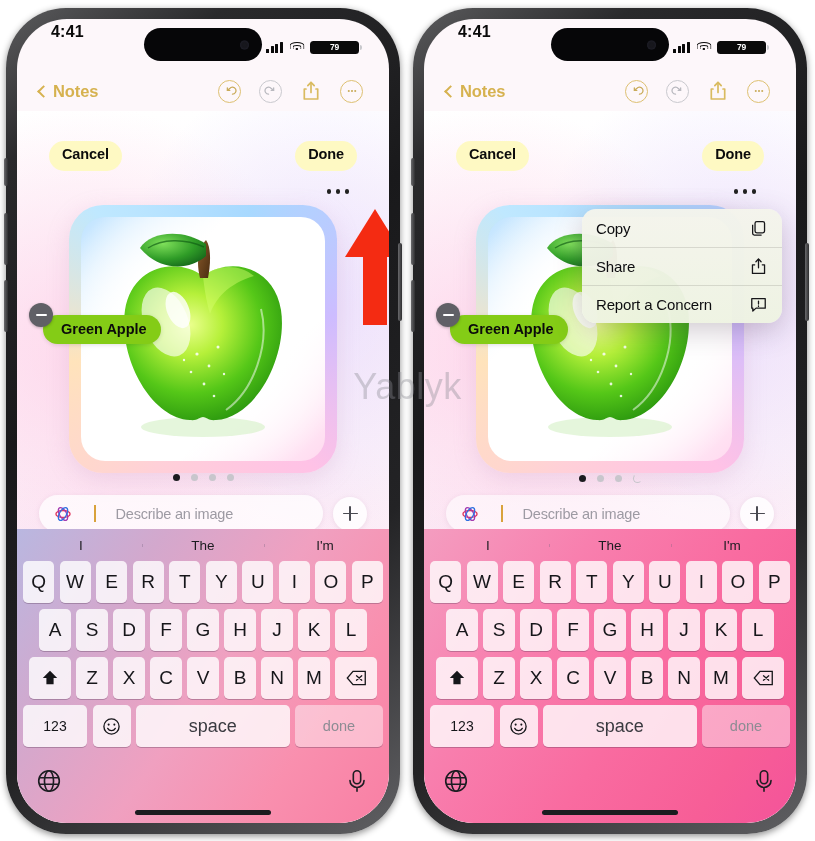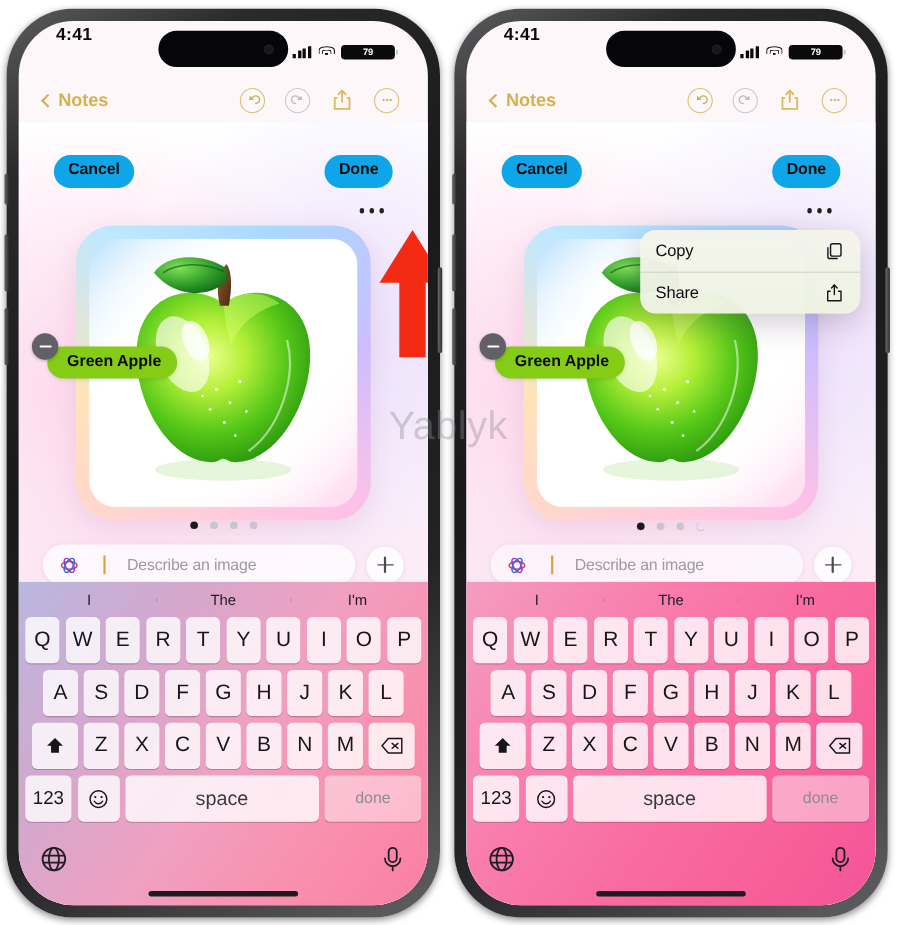--- a/index.html
+++ b/index.html
@@ -87,21 +87,21 @@
     position:absolute; left:0; right:0; top:92px; bottom:0;
     background:
       radial-gradient(110% 60% at 18% 34%, rgba(255,195,225,.55) 0%, rgba(255,255,255,0) 58%),
       radial-gradient(90% 55% at 82% 26%, rgba(215,200,255,.45) 0%, rgba(255,255,255,0) 60%),
       radial-gradient(120% 50% at 50% 72%, rgba(255,205,235,.5) 0%, rgba(255,255,255,0) 62%),
       linear-gradient(180deg,#ffffff 0%,#fdf4fa 28%,#fbf0f8 70%,#fdf6fb 100%);
   }
 
   .topbtns { position:absolute; top:122px; left:0; right:0; height:30px;
              display:flex; justify-content:space-between; padding:0 32px; z-index:20; }
-  .pill { background:#0ea5e9; color:#0c0c0c; font-size:14.5px; font-weight:600;
+  .pill { background:#fef9c3; color:#0c0c0c; font-size:14.5px; font-weight:600;
           border-radius:15px; padding:5px 13px 6px; letter-spacing:-.1px; }
 
   .dots3 { position:absolute; top:170px; right:40px; z-index:22;
            display:flex; gap:4.5px; align-items:center; }
   .dots3 i { width:4.5px;height:4.5px;border-radius:50%;background:#222; display:block;}
 
   
   .imgcard { position:absolute; left:50%; transform:translateX(-50%); top:186px;
              width:268px; height:268px; border-radius:34px; z-index:10;
              background: conic-gradient(from 200deg at 50% 50%,
@@ -161,21 +161,21 @@
   .key { background: rgba(255,255,255,.80); border-radius:5px; height:42px;
          display:flex; align-items:center; justify-content:center;
          font-size:19px; color:#16161a; font-weight:400;
          box-shadow: 0 1px 0 rgba(90,60,90,.35); }
   .krow.r1 .key { width:31.5px; }
   .krow.r2 { padding-left:19px; padding-right:19px; }
   .krow.r2 .key { width:31.5px; }
   .krow.r3 .key.ltr { width:31.5px; }
   .krow.r3 .key.mod { width:42px; }
   .krow.r3 { gap:5.5px; padding-left:3px; padding-right:3px; }
-  .krow.r4 .key.num { width:42px; font-size:17px; }
+  .krow.r4 .key.num { width:64px; font-size:14px; }
   .krow.r4 .key.emo { width:38px; font-size:17px; }
   .krow.r4 .key.space { flex:1; font-size:18px; color:#3a3a40; }
   .krow.r4 .key.done { width:88px; font-size:14.5px; color:#8c8c93; background:rgba(255,255,255,.44); }
   .krow.r4 { gap:5.5px; }
   .kbbottom { height:56px; display:flex; align-items:center; justify-content:space-between;
               padding: 0 16px; }
   .globe, .mic { width:26px; height:26px; color:#1d1d22; }
   .homebar { position:absolute; left:50%; transform:translateX(-50%); bottom:8px;
              width:136px;height:5px;border-radius:3px; background:#1c1c20; z-index:50; }
 
@@ -575,20 +575,27 @@
             </svg>
         </div>
         <div class="ctxitem">
           <span class="lbl">Share</span>
           <svg class="ico" viewBox="0 0 22 22" fill="none" stroke="#17171a" stroke-width="1.5" stroke-linecap="round" stroke-linejoin="round">
               <path d="M11 2.5v10"></path>
               <path d="M8 5.5L11 2.4l3 3.1"></path>
               <path d="M6.6 9H4v10h14V9h-2.6"></path>
             </svg>
         </div>
+        <div class="ctxitem">
+          <span class="lbl">Report a Concern</span>
+          <svg class="ico" viewBox="0 0 22 22" fill="none" stroke="#17171a" stroke-width="1.5" stroke-linecap="round" stroke-linejoin="round">
+              <path d="M3.2 4.2h15.6v11H8.2L4.4 18.6v-3.4H3.2Z"></path>
+              <path d="M11 7v3.4M11 12.6v.6"></path>
+            </svg>
+        </div>
       </div>
 
       <div class="pagedots">
         <i class="on"></i>
           <i></i>
           <i></i>
         <span class="spinner"></span>
       </div>
 
       <div class="promptrow">

